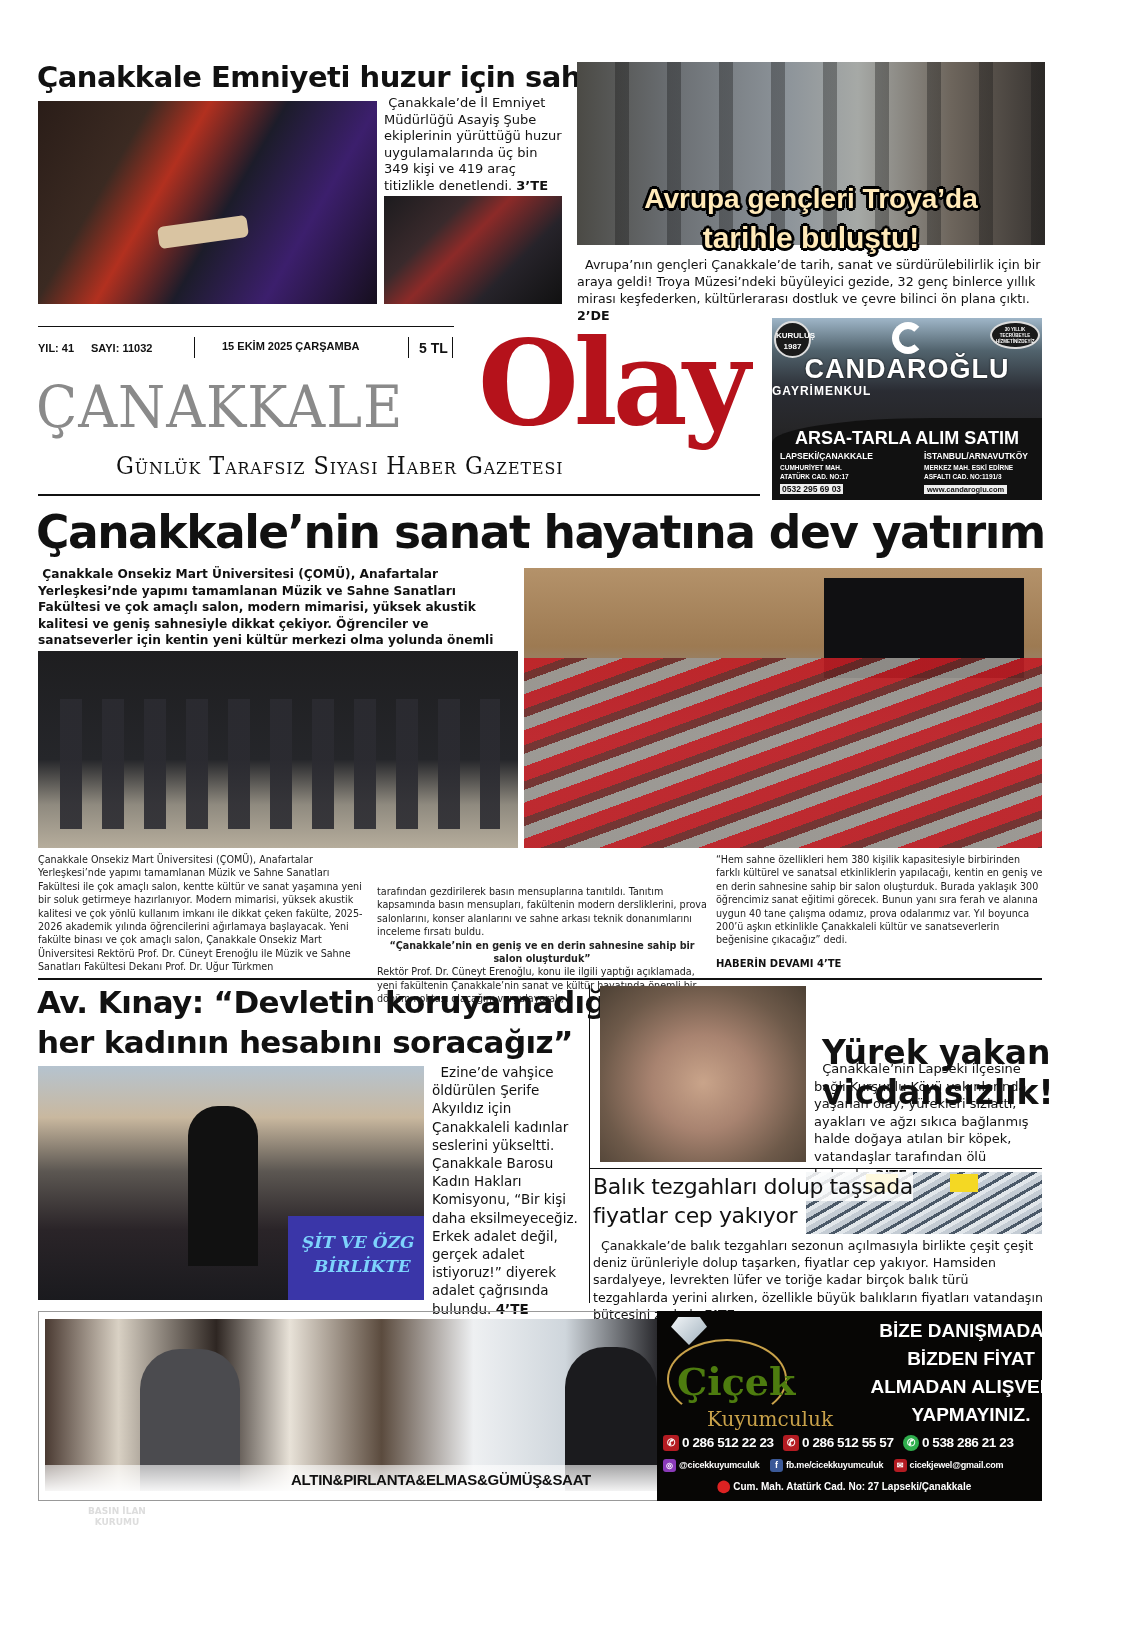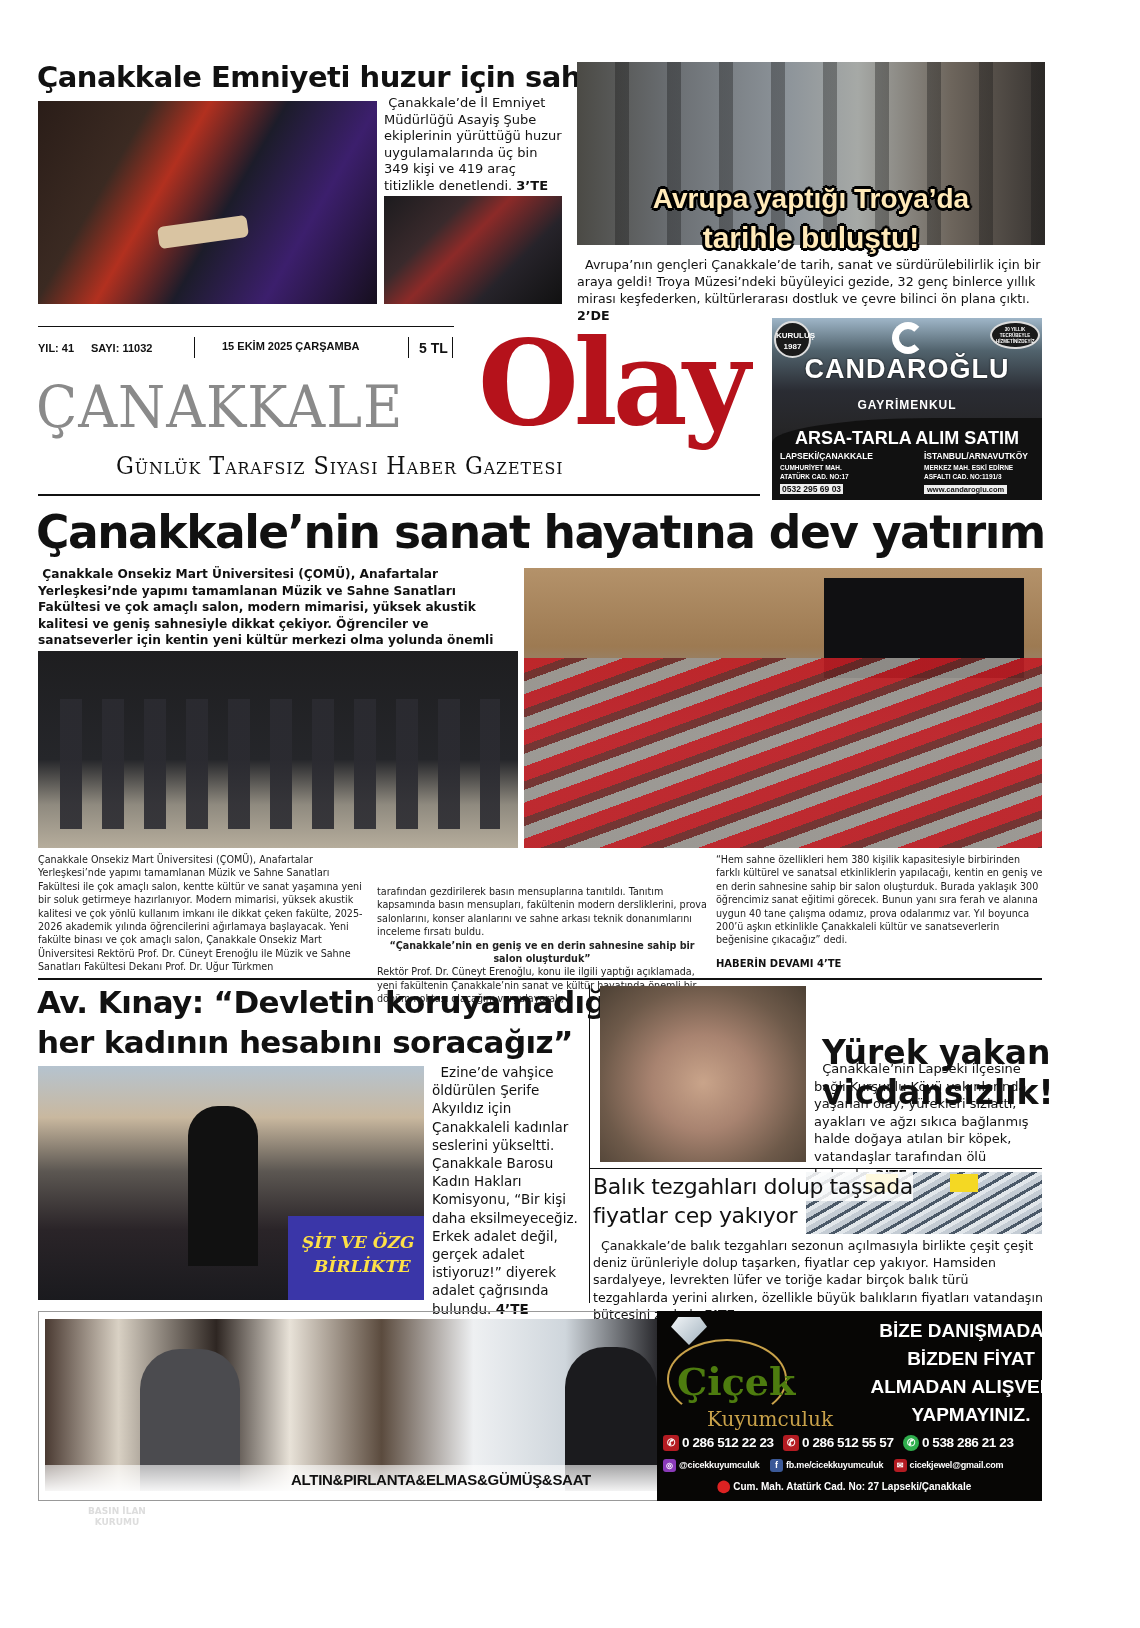--- a/index.html
+++ b/index.html
@@ -26,21 +26,21 @@
 </div>
 <div class="abs body-s" style="left:384px;top:95px;width:178px;font-size:13px;line-height:16.5px;">
   &nbsp;<span>Çanakkale’de İl Emniyet Müdürlüğü Asayiş Şube ekiplerinin yürüttüğü huzur uygulamalarında üç bin 349 kişi ve 419 araç titizlikle denetlendi.</span>
   <span class="ref">3’TE</span>
 </div>
 <div class="photo" style="left:384px;top:196px;width:178px;height:108px;background:linear-gradient(135deg,#1c1b1e 0%,#3a2a2c 30%,#8c2a28 45%,#26232a 70%,#111 100%);"></div>
 
 <div class="photo" style="left:577px;top:62px;width:468px;height:183px;background:linear-gradient(90deg,#4b4a45 0%,#6a6e72 20%,#8d949a 45%,#a6a9a6 60%,#6d655c 80%,#383431 100%);">
   <div style="position:absolute;left:0;top:0;width:468px;height:183px;background:repeating-linear-gradient(90deg,rgba(0,0,0,0) 0 38px,rgba(20,20,20,0.35) 38px 52px);"></div>
   <div class="outline-text" style="position:absolute;left:0;width:468px;top:122px;text-align:center;font-size:28px;line-height:30px;">
-    <div>Avrupa yaptığı Troya’da</div>
+    <div>Avrupa gençleri Troya’da</div>
   </div>
 </div>
 <div class="outline-text abs" style="left:577px;top:222px;width:468px;text-align:center;font-size:30px;line-height:32px;">tarihle buluştu!</div>
 <div class="abs body-s" style="left:577px;top:256px;width:468px;font-size:12.6px;line-height:17px;">
   &nbsp;&nbsp;<span>Avrupa’nın gençleri Çanakkale’de tarih, sanat ve sürdürülebilirlik için bir araya geldi! Troya Müzesi’ndeki büyüleyici gezide, 32 genç binlerce yıllık mirası keşfederken, kültürlerarası dostluk ve çevre bilinci ön plana çıktı.</span>
   <span class="ref">2’DE</span>
 </div>
 
 <div class="rule" style="left:38px;top:326px;width:416px;height:1px;"></div>
 <div class="abs masthead-meta" style="left:38px;top:342px;">YIL: 41</div>
@@ -54,21 +54,21 @@
 <div class="abs" style="left:36px;top:372px;font-family:'DejaVu Serif',serif;font-size:58px;letter-spacing:1px;color:#8a8a8a;line-height:70px;white-space:nowrap;transform:scaleX(0.93);transform-origin:left;">ÇANAKKALE</div>
 <div class="abs" style="left:478px;top:318px;font-family:'DejaVu Serif',serif;font-weight:bold;font-size:118px;color:#b5121b;line-height:130px;letter-spacing:-5px;white-space:nowrap;transform:scaleX(0.98);transform-origin:left;">Olay</div>
 <div class="abs" style="left:116px;top:452px;font-family:'DejaVu Serif',serif;font-variant:small-caps;font-size:24px;letter-spacing:1px;white-space:nowrap;color:#111;transform:scaleX(0.93);transform-origin:left;">Günlük Tarafsız Siyasi Haber Gazetesi</div>
 <div class="rule" style="left:38px;top:494px;width:722px;height:2px;"></div>
 
 <div class="photo" style="left:772px;top:318px;width:270px;height:182px;background:linear-gradient(180deg,#9fb6c8 0%,#51636d 18%,#2a2c33 40%,#262628 60%,#111 100%);">
   <div style="position:absolute;left:2px;top:3px;width:37px;height:37px;border-radius:50%;background:#1a1a1a;border:2px solid #ddd;color:#fff;font-family:'Liberation Sans',sans-serif;font-weight:bold;font-size:8px;text-align:center;line-height:11px;padding-top:7px;"><span>KURULUŞ 1987</span></div>
   <div style="position:absolute;right:2px;top:3px;width:50px;height:28px;border-radius:50%;background:#1a1a1a;border:2px solid #ddd;color:#fff;font-family:'Liberation Sans',sans-serif;font-weight:bold;font-size:4.5px;text-align:center;line-height:6px;padding:4px 4px 0;"><span>30 YILLIK TECRÜBEYLE HİZMETİNİZDEYİZ</span></div>
   <div style="position:absolute;left:120px;top:4px;width:32px;height:32px;border:7px solid #fff;border-right-color:transparent;border-radius:50%;"></div>
   <div class="ad-white" style="position:absolute;left:0;width:270px;top:36px;text-align:center;font-size:27px;letter-spacing:1px;text-shadow:0 0 2px #000;">CANDAROĞLU</div>
-  <div class="ad-white" style="position:absolute;left:0;width:270px;top:80px;text-align:center;font-size:12px;letter-spacing:1px;">GAYRİMENKUL</div>
+  <div class="ad-white" style="position:absolute;left:0;width:270px;top:66px;font-size:12px;letter-spacing:1px;">GAYRİMENKUL</div>
   <div style="position:absolute;left:0;top:100px;width:270px;height:82px;background:#111;border-top-left-radius:60% 30%;"></div>
   <div class="ad-white" style="position:absolute;left:0;width:270px;top:110px;text-align:center;font-size:18px;">ARSA-TARLA ALIM SATIM</div>
   <div class="ad-white" style="position:absolute;left:8px;top:133px;font-size:8.5px;">LAPSEKİ/ÇANAKKALE</div>
   <div class="ad-white" style="position:absolute;left:8px;top:145px;font-size:6.5px;line-height:9px;">
     <div>CUMHURİYET MAH.</div>
     <div>ATATÜRK CAD. NO:17</div>
   </div>
   <div style="position:absolute;left:8px;top:166px;background:#eee;color:#111;font-family:'Liberation Sans',sans-serif;font-weight:bold;font-size:8.5px;padding:0 2px;">0532 295 69 03</div>
   <div class="ad-white" style="position:absolute;left:152px;top:133px;font-size:8.5px;">İSTANBUL/ARNAVUTKÖY</div>
   <div class="ad-white" style="position:absolute;left:152px;top:145px;font-size:6.5px;line-height:9px;">
@@ -98,21 +98,21 @@
 </div>
 <div class="abs body-xs" style="left:716px;top:853px;width:330px;">“Hem sahne özellikleri hem 380 kişilik kapasitesiyle birbirinden farklı kültürel ve sanatsal etkinliklerin yapılacağı, kentin en geniş ve en derin sahnesine sahip bir salon oluşturduk. Burada yaklaşık 300 öğrencimiz sanat eğitimi görecek. Bunun yanı sıra ferah ve alanına uygun 40 tane çalışma odamız, prova odalarımız var. Yıl boyunca 200’ü aşkın etkinlikle Çanakkaleli kültür ve sanatseverlerin beğenisine çıkacağız” dedi.</div>
 <div class="abs" style="left:716px;top:958px;font-weight:bold;font-size:10px;">HABERİN DEVAMI 4’TE</div>
 <div class="rule" style="left:38px;top:978px;width:1004px;height:2px;"></div>
 
 <div class="abs" style="left:37px;top:982px;font-weight:bold;font-size:31px;line-height:40px;letter-spacing:-0.6px;white-space:nowrap;">
   <div>Av. Kınay: “Devletin koruyamadığı</div>
   <div>her kadının hesabını soracağız”</div>
 </div>
 <div class="photo" style="left:38px;top:1066px;width:386px;height:234px;background:linear-gradient(180deg,#b5c3cf 0%,#c9b89f 22%,#5c5752 45%,#2a2428 70%,#1a1a1e 100%);">
-  <div style="position:absolute;left:250px;top:150px;width:136px;height:84px;background:#3a36a8;color:#fde047;font-family:'DejaVu Serif',serif;font-weight:bold;font-style:italic;font-size:17px;line-height:24px;padding:14px 0 0 14px;">
+  <div style="position:absolute;left:250px;top:150px;width:136px;height:84px;background:#3a36a8;color:#7dd3fc;font-family:'DejaVu Serif',serif;font-weight:bold;font-style:italic;font-size:17px;line-height:24px;padding:14px 0 0 14px;">
     <div>ŞİT VE ÖZG</div>
     <div style="padding-left:12px;">BİRLİKTE</div>
   </div>
   <div style="position:absolute;left:150px;top:40px;width:70px;height:160px;background:#111;border-radius:30px 30px 0 0;"></div>
 </div>
 <div class="abs" style="left:432px;top:1063px;width:152px;font-size:13.5px;line-height:18.2px;">
   &nbsp;&nbsp;<span>Ezine’de vahşice öldürülen Şerife Akyıldız için Çanakkaleli kadınlar seslerini yükseltti. Çanakkale Barosu Kadın Hakları Komisyonu, “Bir kişi daha eksilmeyeceğiz. Erkek adalet değil, gerçek adalet istiyoruz!” diyerek adalet çağrısında bulundu.</span>
   <span class="ref">4’TE</span>
 </div>
 <div class="vrule" style="left:589px;top:985px;height:318px;"></div>

